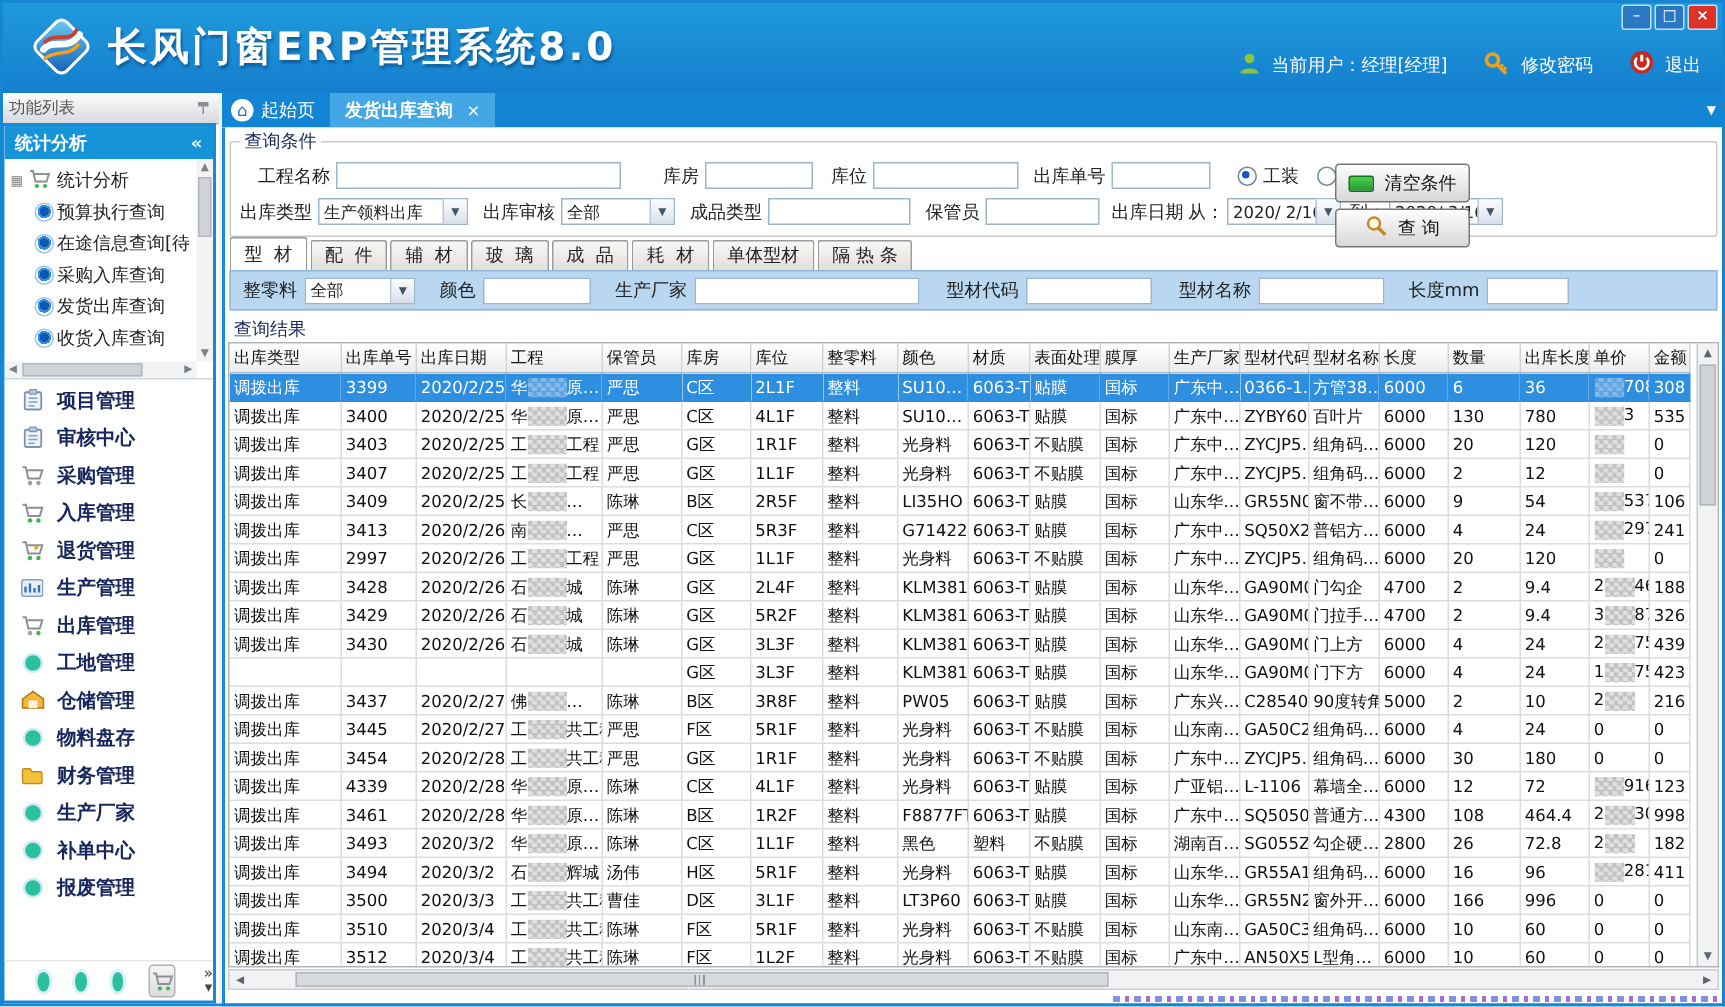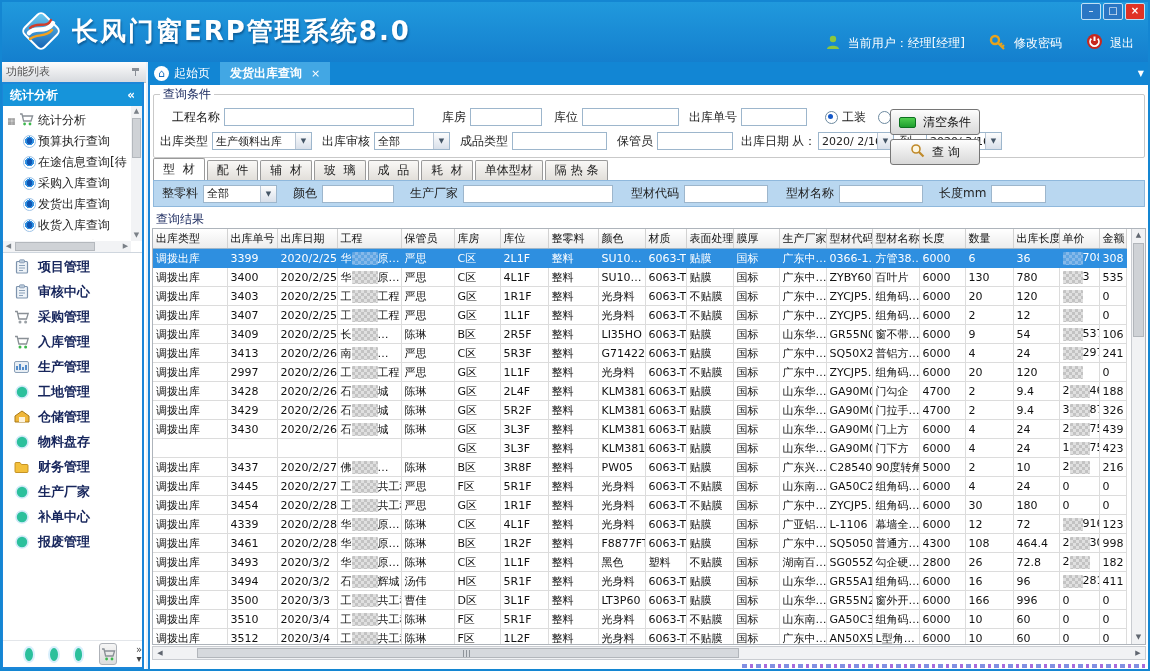--- a/index.html
+++ b/index.html
@@ -277,26 +277,47 @@
             <svg width="16" height="14" viewBox="0 0 16 14">
               <path d="M1 1.5 h2.2 l1.7 7.5 h7.6 l1.7-5.5 H4.4" fill="none" stroke="#8a9096" stroke-width="1.3"></path>
               <circle cx="6" cy="12" r="1.5" fill="#3cb84c"></circle>
               <circle cx="11.6" cy="12" r="1.5" fill="#3cb84c"></circle>
             </svg>
           </span>
           <span>入库管理</span>
         </div>
         <div class="menu-item">
           <span class="ic">
+            <svg width="16" height="14" viewBox="0 0 16 14">
+              <path d="M1 1.5 h2.2 l1.7 7.5 h7.6 l1.7-5.5 H4.4" fill="none" stroke="#8a9096" stroke-width="1.3"></path>
+              <circle cx="6" cy="12" r="1.5" fill="#3cb84c"></circle>
+              <circle cx="11.6" cy="12" r="1.5" fill="#3cb84c"></circle>
+              <path d="M9 3 l3 2 -3 2" fill="#e0a020"></path>
+            </svg>
+          </span>
+          <span>退货管理</span>
+        </div>
+        <div class="menu-item">
+          <span class="ic">
             <svg width="15" height="12" viewBox="0 0 15 12">
               <rect x="0.5" y="0.5" width="14" height="11" rx="1.5" fill="#e8eef4" stroke="#8aa0b8"></rect>
               <path d="M3 9 V5 M6 9 V3 M9 9 V6 M12 9 V4" stroke="#2f74c0" stroke-width="1.6"></path>
             </svg>
           </span>
           <span>生产管理</span>
+        </div>
+        <div class="menu-item">
+          <span class="ic">
+            <svg width="16" height="14" viewBox="0 0 16 14">
+              <path d="M1 1.5 h2.2 l1.7 7.5 h7.6 l1.7-5.5 H4.4" fill="none" stroke="#8a9096" stroke-width="1.3"></path>
+              <circle cx="6" cy="12" r="1.5" fill="#9aa0a6"></circle>
+              <circle cx="11.6" cy="12" r="1.5" fill="#3cb84c"></circle>
+            </svg>
+          </span>
+          <span>出库管理</span>
         </div>
         <div class="menu-item">
           <span class="ic">
             <svg width="14" height="14" viewBox="0 0 14 14">
               <circle cx="7" cy="7" r="6" fill="#2cc09c" stroke="#cfe9f8" stroke-width="1.6"></circle>
             </svg>
           </span>
           <span>工地管理</span>
         </div>
         <div class="menu-item">

